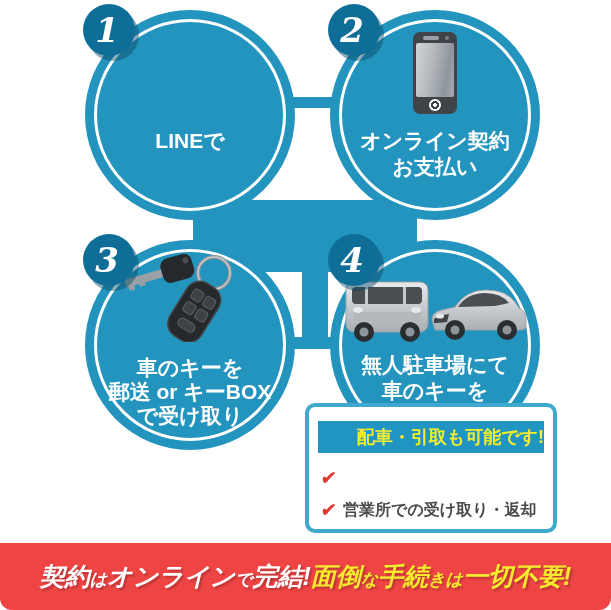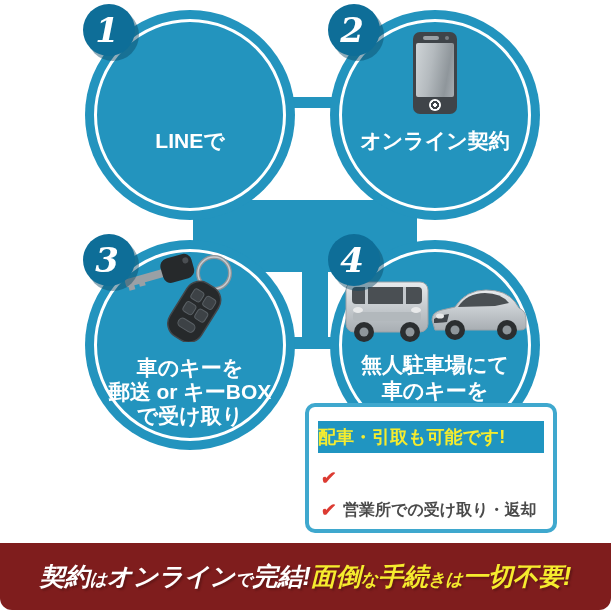--- a/index.html
+++ b/index.html
@@ -43,29 +43,29 @@
   .phone .cam{position:absolute;right:8px;top:4px;width:4px;height:4px;border-radius:50%;background:#767c81;}
   .phone .screen{position:absolute;left:3px;right:3px;top:11px;bottom:17px;border-radius:2px;
                  background:linear-gradient(100deg,#cfd4d7 0%,#b4babe 40%,#8f969b 78%,#a7adb2 100%);}
   .phone .home{position:absolute;left:50%;bottom:3px;transform:translateX(-50%);width:12px;height:12px;border-radius:50%;
                background:radial-gradient(circle at center,#ffffff 0 2px,#3F4449 2px 4px,#ffffff 4px);}
 
   
   .info-box{position:absolute;left:305px;top:403px;width:252px;height:130px;background:#fff;
             border:4px solid #3FA8CE;border-radius:10px;box-sizing:border-box;z-index:5;}
   .info-header{position:absolute;left:9px;right:9px;top:14px;height:32px;background:#2095C1;
-               color:#F5EC2E;font-weight:bold;font-size:18px;line-height:32px;text-align:left;letter-spacing:0px;}
+               color:#F5EC2E;font-weight:bold;font-size:18px;line-height:32px;text-align:right;letter-spacing:0px;}
   .info-item{position:absolute;left:12px;right:6px;display:flex;align-items:center;color:#4A4A4A;
              font-weight:bold;font-size:16px;}
   .info-item .check{color:#DC3B32;font-size:18px;margin-right:7px;transform:skewX(-8deg);}
   .item-0{top:60px;}
   .item-1{top:92px;}
 
   
-  .banner{position:absolute;left:0;top:543px;width:611px;height:67px;background:#7f1d1d;
+  .banner{position:absolute;left:0;top:543px;width:611px;height:67px;background:#ef4444;
           border-radius:0 0 12px 12px;display:flex;align-items:center;justify-content:center;z-index:4;}
   .banner .txt{font-style:italic;font-weight:bold;white-space:nowrap;
                text-shadow:2px 2px 2px rgba(0,0,0,0.22);}
   .banner .w{color:#ffffff;}
   .banner .y{color:#F5EC2E;}
   .banner .big{font-size:25px;}
   .banner .small{font-size:17px;}
 </style>
 </head>
 <body>
@@ -95,20 +95,21 @@
     <div class="icon-wrap" style="top:22px;">
       <div class="phone">
         <div class="speaker"></div>
         <div class="cam"></div>
         <div class="screen"></div>
         <div class="home"></div>
       </div>
     </div>
     <div class="step-lines lines-2">
       <div>オンライン契約</div>
+      <div>お支払い</div>
     </div>
   </div>
 
   <div class="circle c3">
     <div class="ring"></div>
     <div class="badge">
       <span>3</span>
     </div>
     <div class="icon-wrap" style="top:10px;">
       <svg width="160" height="92" viewBox="0 0 160 92">

